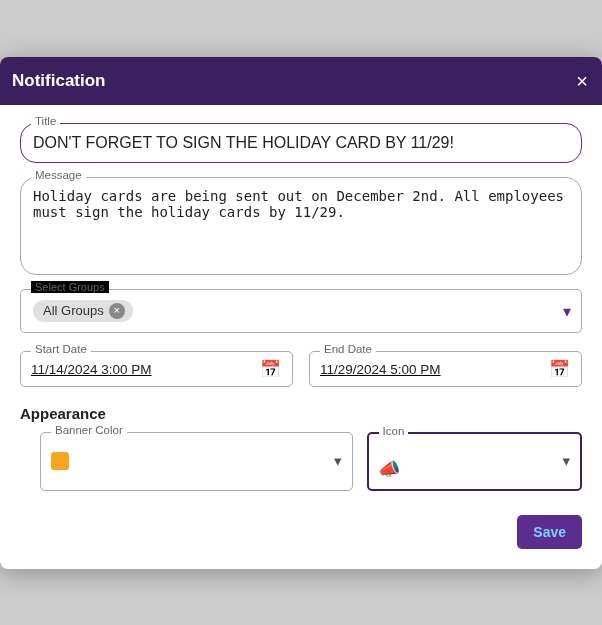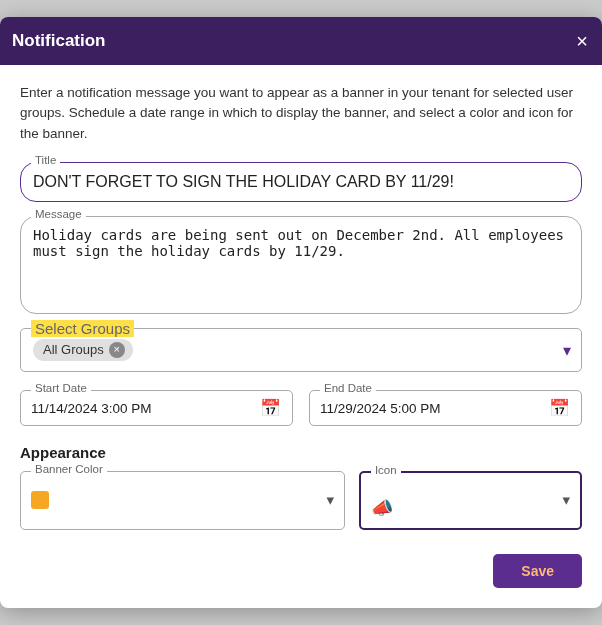--- a/index.html
+++ b/index.html
@@ -92,23 +92,23 @@
       border-radius: 5px;
       margin-bottom: 18px;
       padding: 10px 36px 10px 12px;
       display: flex;
       align-items: center;
     }
     .select-groups-label {
       position: absolute;
       top: -9px;
       left: 10px;
-      background: #fde047;
-      padding: 0 4px;
-      font-size: 15px;
+      background: #000000;
+      padding: 0 4px;
+      font-size: 11px;
       color: #666;
     }
     .tag {
       display: inline-flex;
       align-items: center;
       background: #e0e0e0;
       border-radius: 20px;
       padding: 3px 8px 3px 10px;
       font-size: 13px;
       color: #333;
@@ -147,20 +147,21 @@
       display: flex;
       gap: 16px;
       margin-bottom: 18px;
     }
     .date-field {
       flex: 1;
       position: relative;
       border: 1.5px solid #aaa;
       border-radius: 5px;
       padding: 8px 36px 8px 10px;
+      text-decoration: underline;
     }
     .date-field-label {
       position: absolute;
       top: -9px;
       left: 10px;
       background: #fff;
       padding: 0 4px;
       font-size: 11.5px;
       color: #666;
     }
@@ -176,20 +177,21 @@
       color: #5b2d8e;
       font-size: 17px;
     }
     .appearance-section .section-title {
       margin-bottom: 10px;
     }
     .appearance-row {
       display: flex;
       gap: 14px;
       margin-bottom: 20px;
+      margin-left: 20px;
     }
     .banner-color-field {
       flex: 1.6;
       position: relative;
       border: 1.5px solid #aaa;
       border-radius: 5px;
       padding: 10px 36px 10px 10px;
       display: flex;
       align-items: center;
       gap: 8px;
@@ -262,42 +264,41 @@
       padding: 9px 22px;
       border: 1.5px solid #5b2d8e;
       background: #fff;
       color: #5b2d8e;
       border-radius: 5px;
       font-size: 14px;
       font-weight: 600;
       cursor: pointer;
     }
     .btn-save {
-      padding: 9px 28px;
+      padding: 9px 16px;
       border: none;
       background: #5b2d8e;
-      color: #fdba74;
+      color: #7dd3fc;
       border-radius: 5px;
       font-size: 14px;
       font-weight: 600;
       cursor: pointer;
     }
   </style>
 </head>
 <body>
 
 <div class="modal">
 
   <div class="modal-header">
     <span class="modal-header-title">Notification</span>
     <button class="modal-close-btn">×</button>
   </div>
 
   <div class="modal-body">
-    <p class="description">Enter a notification message you want to appear as a banner in your tenant for selected user groups. Schedule a date range in which to display the banner, and select a color and icon for the banner.</p>
 
     <div class="field-group focused">
       <span class="field-label">Title</span>
       <input class="field-input" type="text" value="DON'T FORGET TO SIGN THE HOLIDAY CARD BY 11/29!" style="">
     </div>
 
     <div class="field-group">
       <span class="field-label">Message</span>
       <textarea class="field-textarea" style="">Holiday cards are being sent out on December 2nd. All employees must sign the holiday cards by 11/29.</textarea>
     </div>

